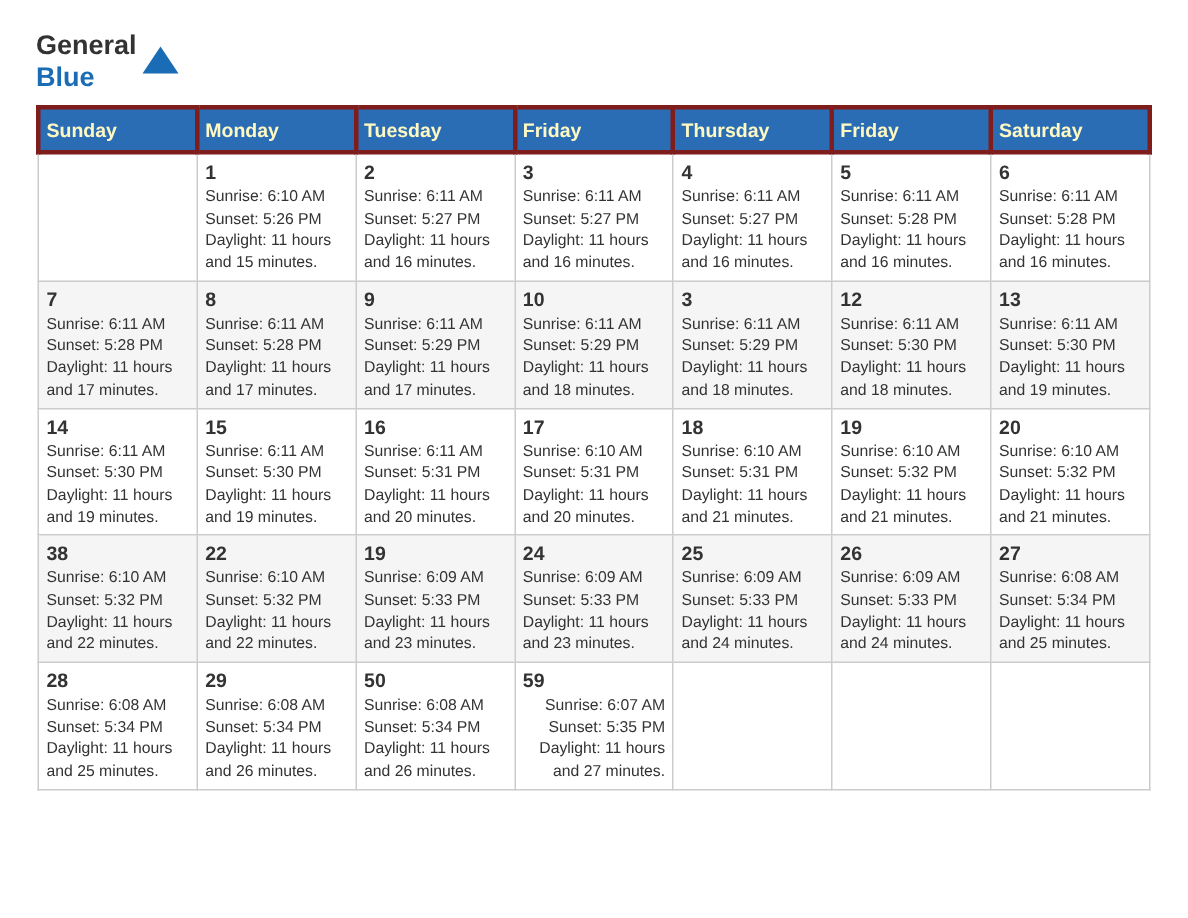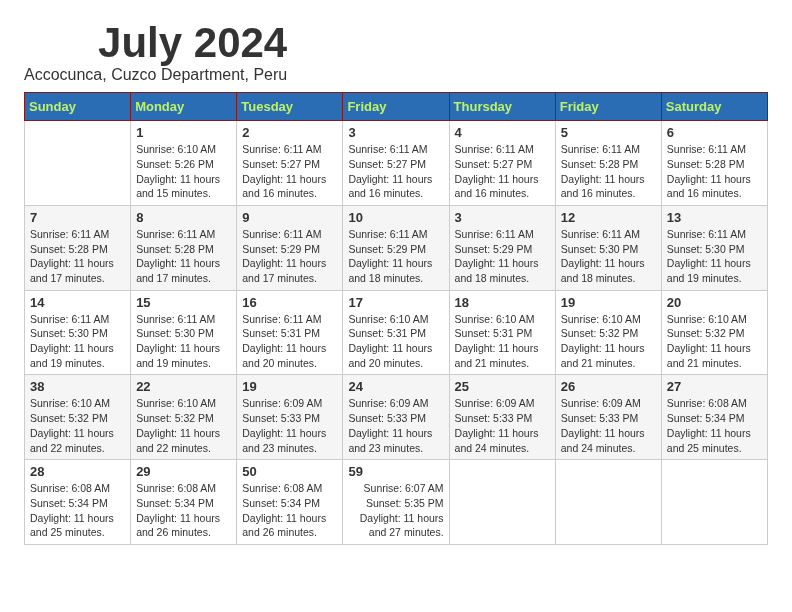--- a/index.html
+++ b/index.html
@@ -48,25 +48,25 @@
       font-size: 16px;
       color: #333;
     }
     .calendar {
       width: 100%;
       border-collapse: collapse;
       margin-top: 8px;
     }
     .calendar th {
       background-color: #2a6db5;
-      color: #bef264;
+      color: #fef9c3;
       font-size: 13px;
       font-weight: bold;
       padding: 6px 4px;
-      border: 1px solid #7f1d1d;
+      border: 3px solid #7f1d1d;
       text-align: left;
     }
     .calendar td {
       border: 1px solid #ccc;
       vertical-align: top;
       padding: 4px 5px;
       width: calc(100% / 7);
       min-height: 80px;
       font-size: 11px;
       color: #333;
@@ -90,23 +90,28 @@
       color: #333;
     }
     .empty-cell {
       background: #fff !important;
     }
   </style>
 </head>
 <body>
 
 <div class="header-row">
-  <div class="title-block">
-    <div class="month-title">July 2024</div>
-    <div class="location-title">Accocunca, Cuzco Department, Peru</div>
+  <div class="logo">
+    <div>
+      <span class="logo-text-general">General</span><br>
+      <span class="logo-text-blue">Blue</span>
+    </div>
+    <svg class="logo-icon" viewBox="0 0 28 28" xmlns="http://www.w3.org/2000/svg">
+      <polygon points="14,4 26,22 2,22" fill="#1a6cb5"></polygon>
+    </svg>
   </div>
 </div>
 
 <table class="calendar">
   <thead>
     <tr>
     <th>Sunday</th>
         <th>Monday</th>
         <th>Tuesday</th>
         <th>Friday</th>

